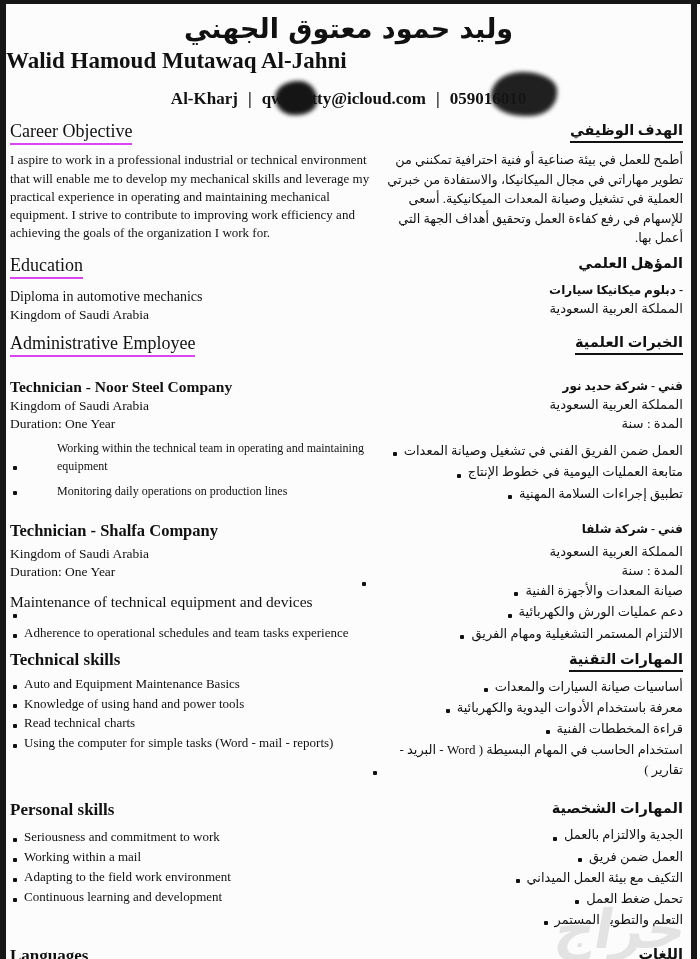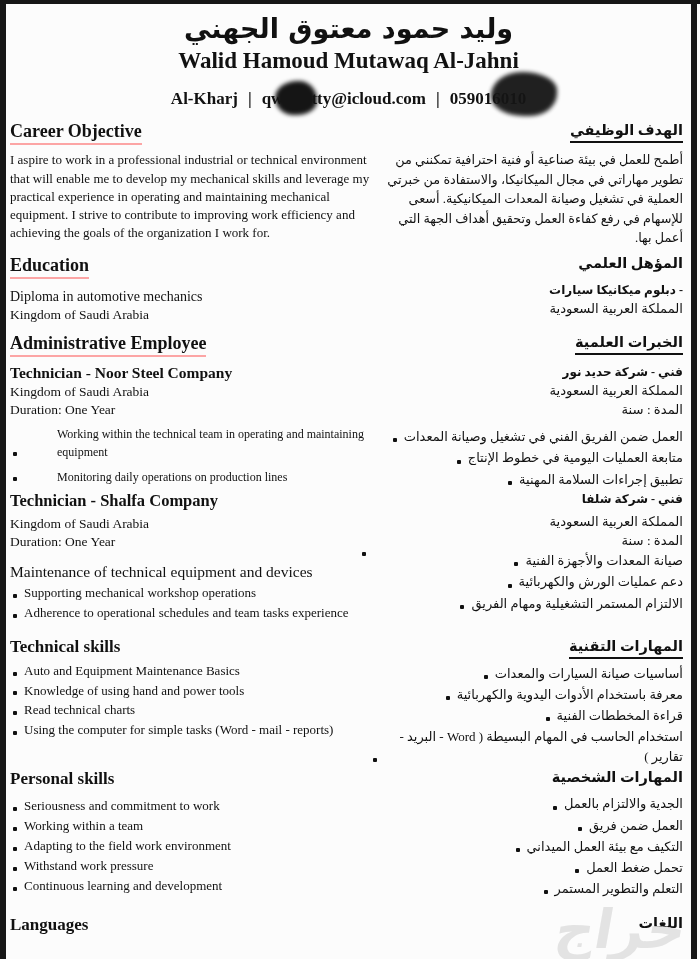--- a/index.html
+++ b/index.html
@@ -11,39 +11,39 @@
   
   .bar-top{position:absolute;left:0;top:0;width:100%;height:4px;background:#171717;z-index:5;}
   .bar-left{position:absolute;left:0;top:0;width:6px;height:100%;background:#171717;z-index:5;}
   .bar-right{position:absolute;right:3px;top:0;width:6px;height:100%;background:#171717;z-index:5;}
 
   .inner{position:absolute;left:6px;top:4px;width:685px;}
 
   
   .name-ar{margin-top:8px;text-align:center;font-size:27px;font-weight:bold;
            font-family:"DejaVu Sans",sans-serif;line-height:1.25;}
-  .name-en{margin-top:1px;text-align:center;font-size:23px;font-weight:bold;line-height:1.2;}
+  .name-en{margin-top:1px;text-align:left;font-size:23px;font-weight:bold;line-height:1.2;}
   .contact{margin-top:7px;text-align:center;font-size:17px;font-weight:bold;line-height:1.4;}
   .contact .sep{margin:0 10px;}
 
   
   .blob{background:#151515;filter:blur(2px);}
   .blob-email{display:inline-block;width:42px;height:34px;vertical-align:-11px;
               margin:0 -6px 0 -8px;border-radius:62% 48% 55% 50%/55% 62% 45% 58%;}
   .tail{position:relative;display:inline-block;}
   .blob-phone{position:absolute;left:-18px;top:-15px;width:66px;height:44px;
               border-radius:55% 62% 48% 58%/62% 48% 60% 52%;opacity:.95;}
 
   
   .row{display:flex;align-items:flex-start;padding:0 8px 0 4px;}
   .col-en{width:54%;}
   .col-ar{width:46%;text-align:right;font-family:"Liberation Serif","DejaVu Sans",sans-serif;}
 
   h2,p{margin:0;}
-  .h-en{display:inline-block;font-size:18px;font-weight:bold;border-bottom:2px solid #fca5a5;padding-bottom:1px;}
+  .h-en{display:inline-block;font-size:18px;font-weight:normal;border-bottom:2px solid #d946ef;padding-bottom:1px;}
   .h-en-plain{font-size:17px;font-weight:bold;}
   .h-ar{display:inline-block;font-size:14.5px;font-weight:bold;border-bottom:2px solid #111;padding-bottom:2px;direction:rtl;}
   .h-ar-plain{font-size:14.5px;font-weight:bold;direction:rtl;}
 
   .body-en{margin-top:6px;font-size:13px;line-height:1.4;}
   .body-ar{margin-top:8px;font-size:12.8px;line-height:1.52;direction:rtl;}
 
   .line-en{font-size:13.5px;line-height:1.35;}
   .line-en-bold{font-size:14px;font-weight:normal;line-height:1.35;}
   .title-en{font-size:15.5px;font-weight:bold;line-height:1.3;}
@@ -60,28 +60,28 @@
   .b-ar{display:flex;justify-content:flex-end;align-items:baseline;direction:ltr;
         font-size:13px;line-height:1.55;}
   .b-ar .txt{direction:rtl;unicode-bidi:embed;}
   .b-ar .dot{margin:0 7px 5px 0;}
 
   
   .sec-career{margin-top:6px;}
   .sec-edu{margin-top:6px;}
   .edu-lines{margin-top:9px;}
   .sec-exphead{margin-top:8px;}
-  .sec-noor{margin-top:6px;}
+  .sec-noor{margin-top:20px;}
   .noor-bullets{margin-top:7px;}
   .gap-after{margin-bottom:8px;}
-  .sec-shalfa{margin-top:0;}
+  .sec-shalfa{margin-top:16px;}
   .shalfa-meta{margin-top:4px;}
-  .sec-tech{margin-top:14px;}
+  .sec-tech{margin-top:6px;}
   .tech-bullets{margin-top:5px;}
-  .sec-pers{margin-top:2px;}
+  .sec-pers{margin-top:20px;justify-content:flex-end;}
   .pers-bullets{margin-top:8px;}
   .sec-lang{margin-top:16px;}
   .b-en + .b-en, .b-ar + .b-ar{margin-top:1px;}
 
   
   .watermark{position:absolute;right:14px;bottom:-2px;z-index:1;
              font-family:"DejaVu Sans",sans-serif;font-weight:bold;
              font-size:54px;color:#e3e3e3;transform:skewX(-10deg);letter-spacing:3px;}
 </style>
 </head>
@@ -184,21 +184,20 @@
           <div class="line-en">Kingdom of Saudi Arabia</div>
           <div class="line-en">Duration: One Year</div>
         </div>
         <ul class="b-list">
           <li class="b-en big">
               <span class="dot"></span>
               <span>Maintenance of technical equipment and devices</span>
             </li>
           <li class="b-en">
               <span class="dot"></span>
-              <span>Supporting mechanical workshop operations</span>
             </li>
           <li class="b-en">
               <span class="dot"></span>
               <span>Adherence to operational schedules and team tasks experience</span>
             </li>
         </ul>
       </div>
       <div class="col-ar">
         <div class="line-ar-bold">فني - شركة شلفا</div>
         <div class="shalfa-meta">
@@ -270,29 +269,25 @@
     <section class="row sec-pers">
       <div class="col-en">
         <h2 class="h-en-plain">Personal skills</h2>
         <ul class="b-list pers-bullets">
           <li class="b-en">
               <span class="dot"></span>
               <span>Seriousness and commitment to work</span>
             </li>
           <li class="b-en">
               <span class="dot"></span>
-              <span>Working within a team</span>
+              <span>Working within a mail</span>
             </li>
           <li class="b-en">
               <span class="dot"></span>
               <span>Adapting to the field work environment</span>
-            </li>
-          <li class="b-en">
-              <span class="dot"></span>
-              <span>Withstand work pressure</span>
             </li>
           <li class="b-en">
               <span class="dot"></span>
               <span>Continuous learning and development</span>
             </li>
         </ul>
       </div>
       <div class="col-ar">
         <h2 class="h-ar-plain">المهارات الشخصية</h2>
         <ul class="b-list pers-bullets">

